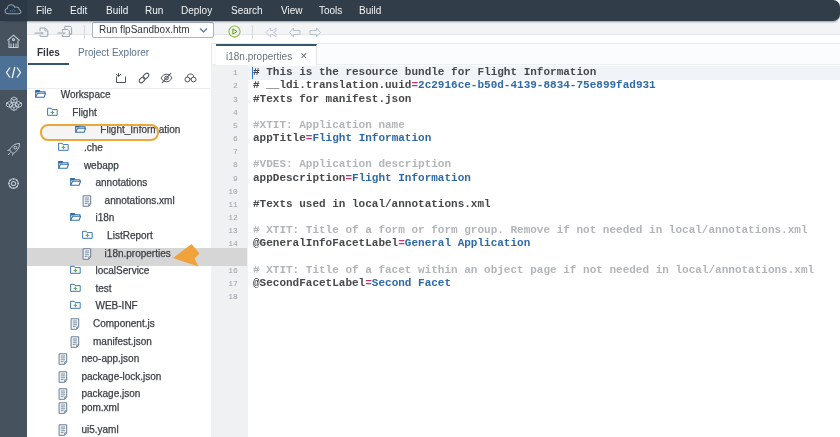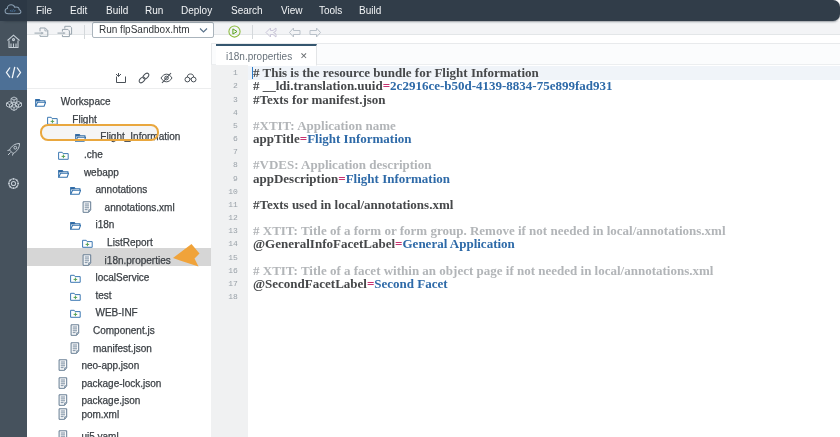--- a/index.html
+++ b/index.html
@@ -26,36 +26,36 @@
   border-bottom:1px solid #e3e6e8; }
 .vsep { position:absolute; width:1px; background:#d4d8db; }
 #rundd { left:65px; top:1px; width:122px; height:16px; background:#fff;
   border:1px solid #aab4bc; border-radius:2px; font-size:10px; color:#32363a;
   line-height:14px; padding-left:6px; }
 
 
 #filespanel { left:27px; top:43px; width:184px; height:394px; background:#fff; z-index:10; }
 #filestabs { position:absolute; left:0; top:0; width:184px; height:22px; background:#fff; }
 #files-underline { position:absolute; left:1px; top:20px; width:41px; height:2px; background:#35566f; }
-.treerow { position:absolute; left:0; width:184px; height:18px; display:flex;
-  align-items:flex-end; font-size:10px; color:#3a3f44; }
+.treerow { position:absolute; left:0; width:220px; height:18px; display:flex;
+  align-items:flex-start; font-size:10px; color:#3a3f44; }
 .treerow .lbl { white-space:nowrap; -webkit-text-stroke:0.25px #3a3f44; }
 .ticon { flex:0 0 auto; display:flex; }
 
 
 #editor { left:211px; top:43px; width:629px; height:394px; background:#fff; }
 #tabbar { position:absolute; left:0; top:0; width:629px; height:22px; background:#fbfcfd;
   border-top:1px solid #e8eaec; border-bottom:1px solid #eceef0; border-left:1px solid #e6e8ea; }
 #edtab { position:absolute; left:4px; top:0px; width:101px; height:22px; background:#fff;
   border-top:2px solid #35566f; border-right:1px solid #e3e5e7; border-bottom:1px solid #fff; }
 #gutter { position:absolute; left:0; top:22px; width:37px; height:372px; background:#f0f1f2; }
 #linenums { position:absolute; right:10.2px; top:1.2px; text-align:right;
   font-family:"Liberation Mono", monospace; font-size:8px; line-height:13.17px; color:#9aa2a9; }
-#code { position:absolute; left:42px; top:23.2px; font-family:Liberation Serif, serif;
-  font-size:13px; line-height:13.17px; color:#46484a; white-space:pre; font-weight:bold; }
+#code { position:absolute; left:42px; top:23.2px; font-family:Liberation Mono, monospace;
+  font-size:11px; line-height:13.17px; color:#46484a; white-space:pre; font-weight:bold; }
 #curline { position:absolute; left:37px; top:23.4px; width:592px; height:13.2px; background:#f0f4f9; }
 #cursor { position:absolute; left:40.5px; top:24px; width:1.5px; height:12px; background:#2d7cc9; }
 .cb { color:#2e6aa8; } 
 .cg { color:#b2b5b8; } 
 .cm { color:#c73270; } 
 
 
 #orangebox { left:13.2px; top:80.6px; width:118.5px; height:17.6px; border:2.2px solid #e9a73e;
   border-radius:8px; z-index:15; background:rgba(120,120,120,0.07); }
 </style>
@@ -131,20 +131,25 @@
     <svg class="abs" style="left:261px; top:6px;" width="13" height="11" viewBox="0 0 13 11" fill="none" stroke="#b9c1c9" stroke-width="1">
       <path d="M5.5 1 L1.5 5.5 L5.5 10 V7.5 H12 V3.5 H5.5 Z"></path>
     </svg>
     <svg class="abs" style="left:282px; top:6px;" width="13" height="11" viewBox="0 0 13 11" fill="none" stroke="#b9c1c9" stroke-width="1">
       <path d="M7.5 1 L11.5 5.5 L7.5 10 V7.5 H1 V3.5 H7.5 Z"></path>
     </svg>
   </div>
 
   <div class="abs" id="filespanel">
     <div style="position:absolute; left:0; top:45px; width:184px; height:1px; background:#ecedee;"></div>
+    <div id="filestabs">
+      <span style="position:absolute; left:10px; top:4px; font-size:10px; font-weight:bold; color:#32363a;">Files</span>
+      <span style="position:absolute; left:51px; top:4px; font-size:10px; color:#5b738b;">Project Explorer</span>
+      <div id="files-underline"></div>
+    </div>
 
     <svg class="abs" style="left:88px; top:29px;" width="12" height="12" viewBox="0 0 12 12" fill="none" stroke="#4a5158" stroke-width="1">
       <path d="M1.5 4.5 V10.5 H10.5 V4.5"></path>
       <path d="M1 2 L3.5 4.5 L6 2"></path>
         <path d="M3.5 4.5 V1"></path>
     </svg>
     <svg class="abs" style="left:111px; top:29px;" width="12" height="12" viewBox="0 0 12 12" fill="none" stroke="#4a5158" stroke-width="1">
       <ellipse cx="7.9" cy="4.1" rx="3.4" ry="2.1" transform="rotate(-45 7.9 4.1)"></ellipse>
       <ellipse cx="4.1" cy="7.9" rx="3.4" ry="2.1" transform="rotate(-45 4.1 7.9)"></ellipse>
     </svg>

